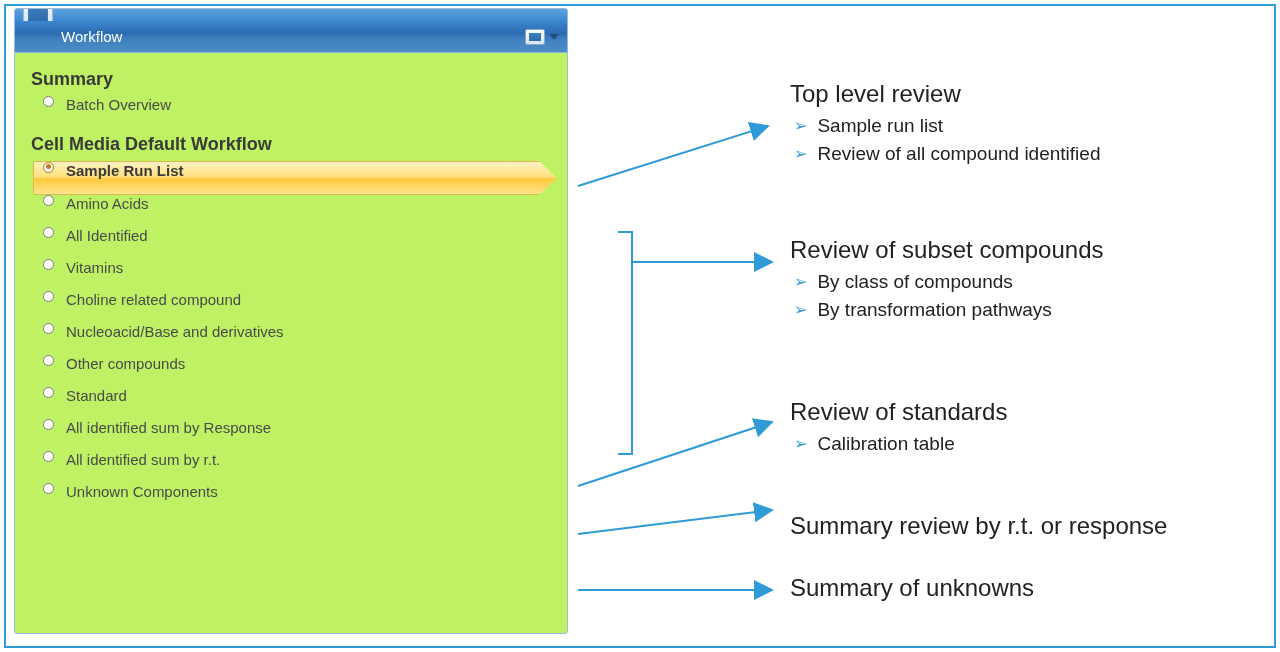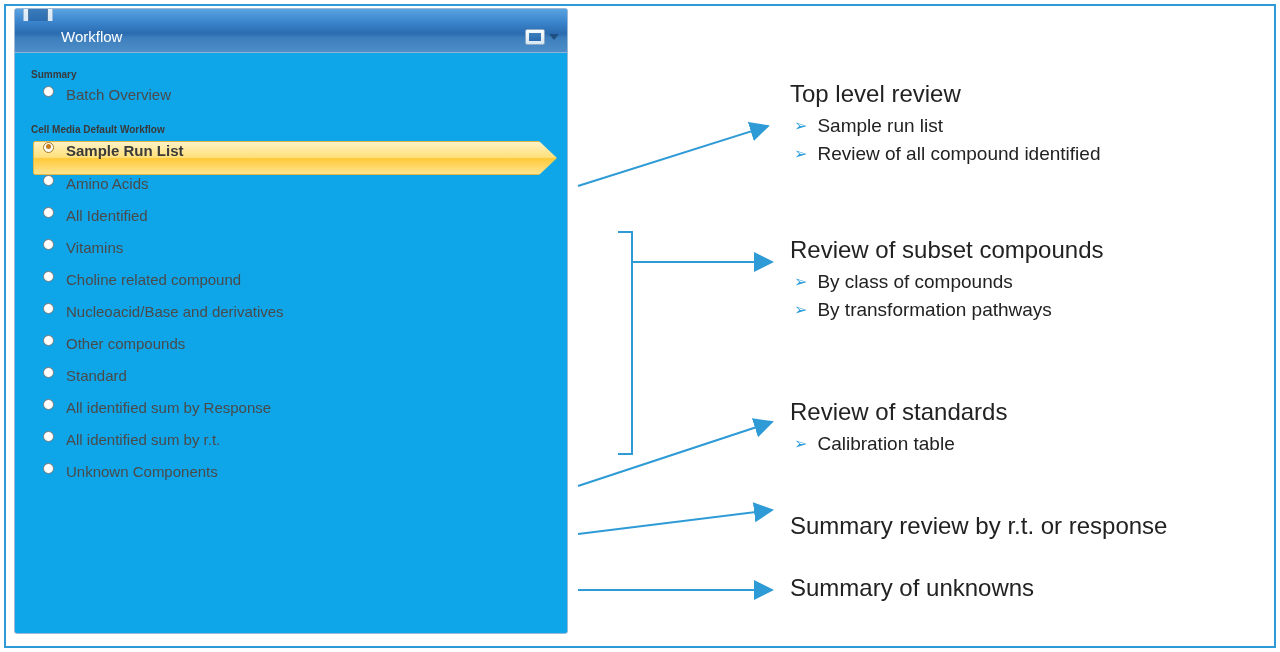--- a/index.html
+++ b/index.html
@@ -17,21 +17,21 @@
     border: 2px solid #2e9bd6;
   }
 
   
   .panel {
     position: absolute;
     left: 14px; top: 8px;
     width: 554px; height: 626px;
     border: 1px solid #9db9d8;
     border-radius: 3px;
-    background: #0ea5e9;
+    background: #bef264;
     overflow: hidden;
   }
 
   .titlebar-wrap {
     display: flex;
     flex-direction: column;
   }
   .titlebar-top {
     height: 12px;
     background: linear-gradient(#5aa3e0, #3c87cf);
@@ -85,21 +85,21 @@
     border-right: 5px solid transparent;
     border-top: 6px solid #1f4f80;
   }
 
   .panel-body {
     padding: 10px 10px 4px 18px;
     color: #4a4a4a;
   }
   .section-header {
     font-weight: 700;
-    font-size: 10px;
+    font-size: 18px;
     color: #3a3a3a;
     margin: 6px 0 6px -2px;
   }
   .wk-item {
     display: flex;
     align-items: flex-start;
     height: 32px;
     padding-left: 10px;
     font-size: 15px;
     color: #4a4a4a;

